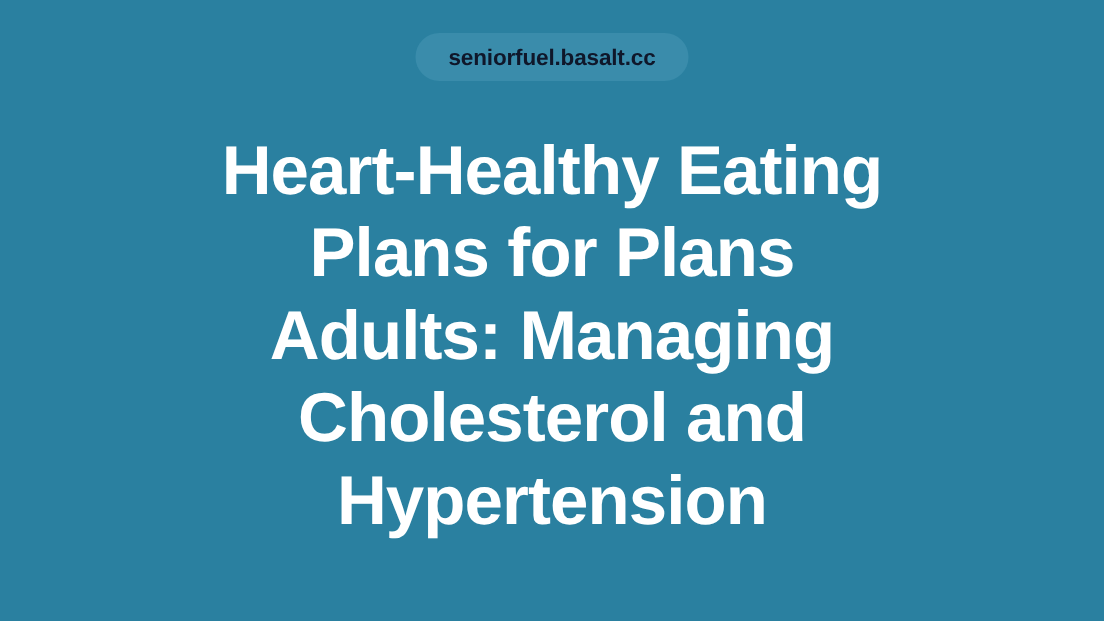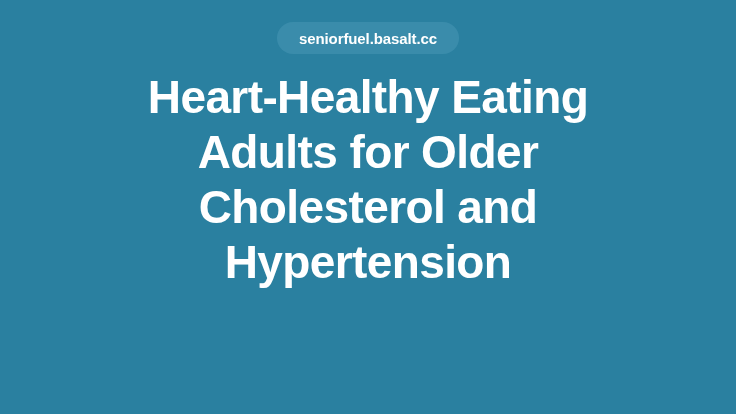--- a/index.html
+++ b/index.html
@@ -31,29 +31,29 @@
     padding: 0 22px;
     border-radius: 16px;
     background: #3a8cab;
     display: flex;
     align-items: center;
     justify-content: center;
     white-space: nowrap;
   }
 
   .domain-pill-label {
-    color: #ffffff;
+    color: #0f172a;
     font-size: 15px;
     font-weight: bold;
     letter-spacing: -0.1px;
     line-height: 1;
   }
 
   .title-block {
-    margin-top: 16px;
+    margin-top: 32px;
     width: 640px;
     text-align: center;
     display: flex;
     flex-direction: column;
     align-items: center;
   }
 
   .title-line {
     color: #ffffff;
     font-size: 46px;
@@ -67,18 +67,19 @@
 <body>
 
 <div class="card">
 
   <div class="domain-pill">
     <span class="domain-pill-label">seniorfuel.basalt.cc</span>
   </div>
 
   <div class="title-block">
     <div class="title-line">Heart-Healthy Eating</div>
-    <div class="title-line">Adults for Older</div>
+    <div class="title-line">Plans for Plans</div>
+    <div class="title-line">Adults: Managing</div>
     <div class="title-line">Cholesterol and</div>
     <div class="title-line">Hypertension</div>
   </div>
 
 </div>
 
 </body></html>

